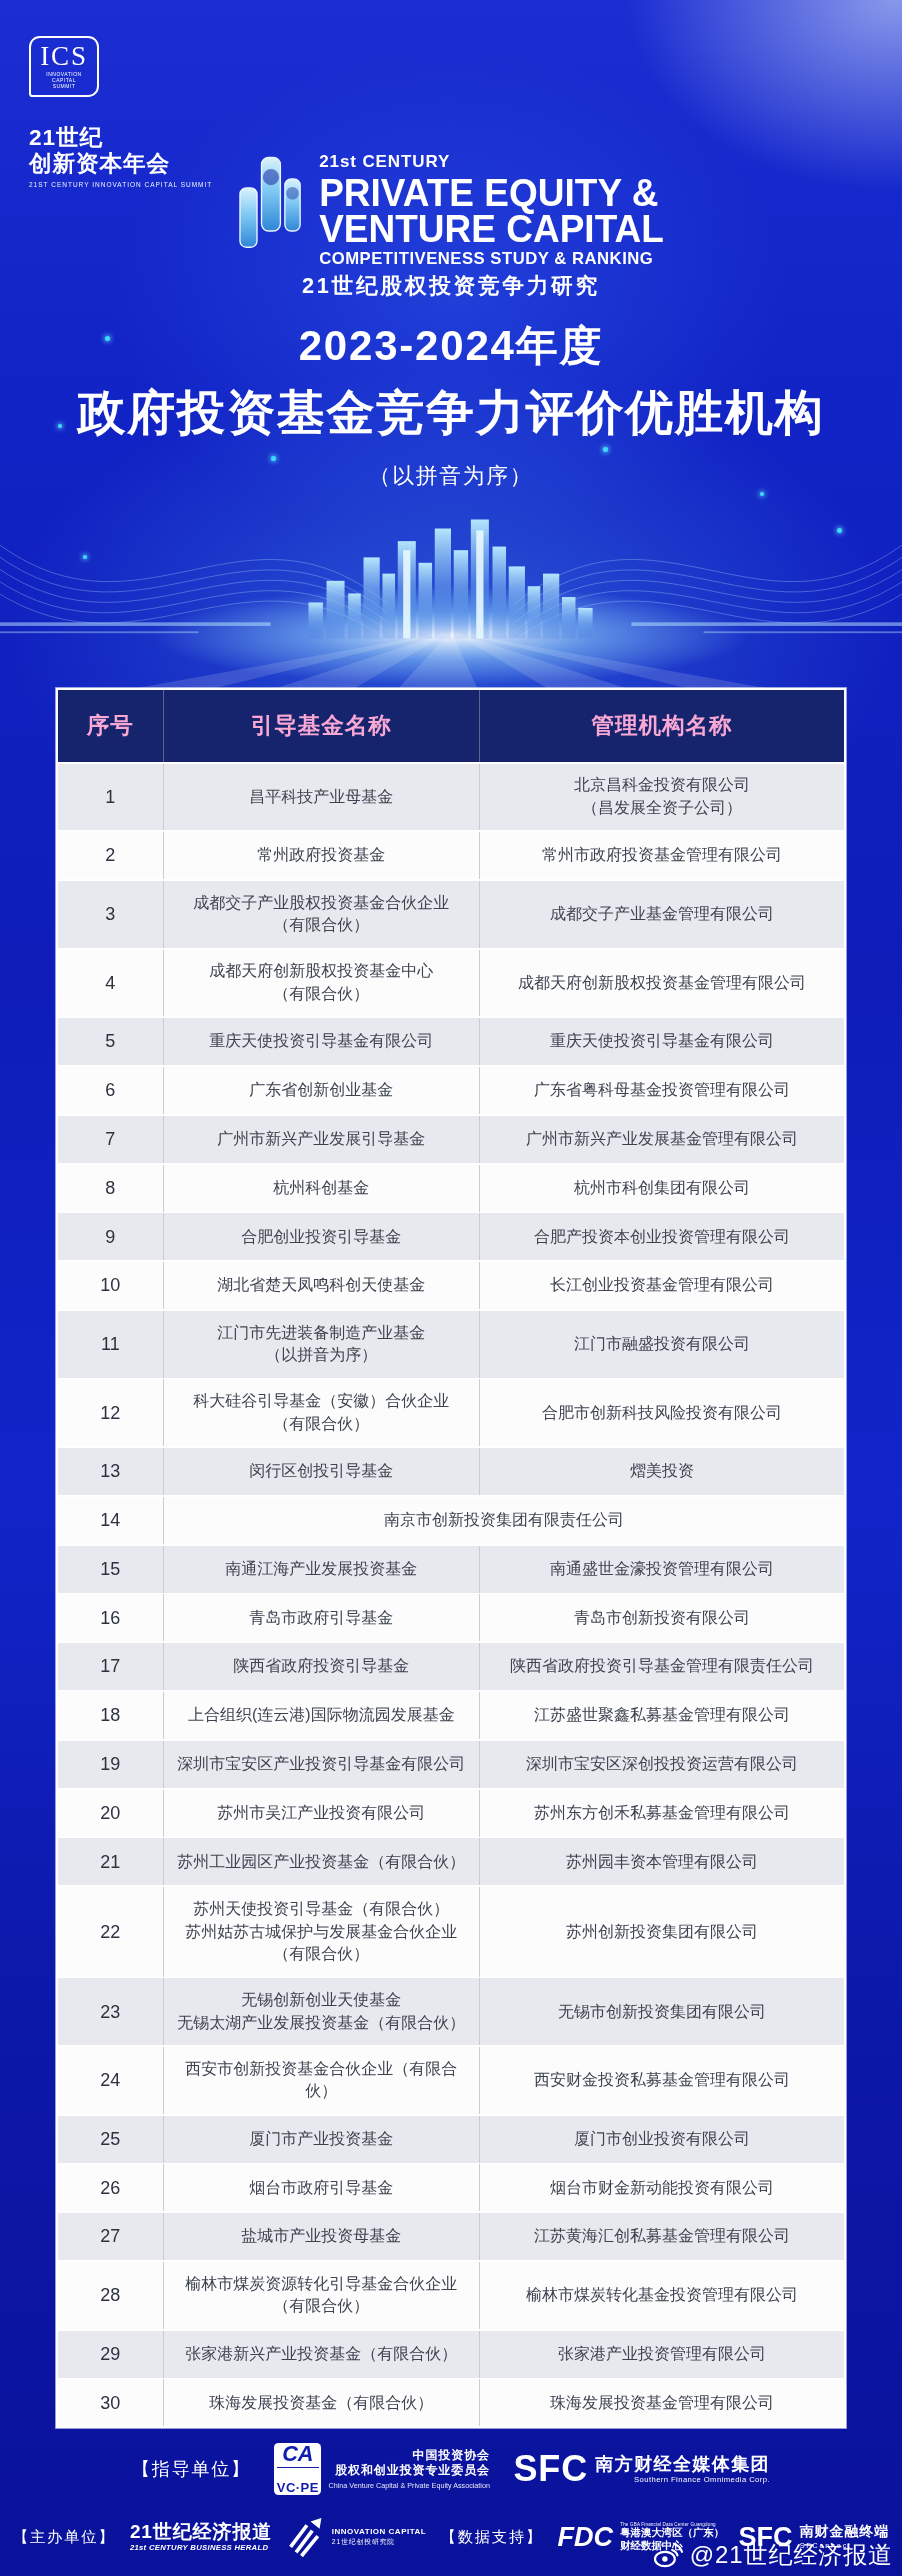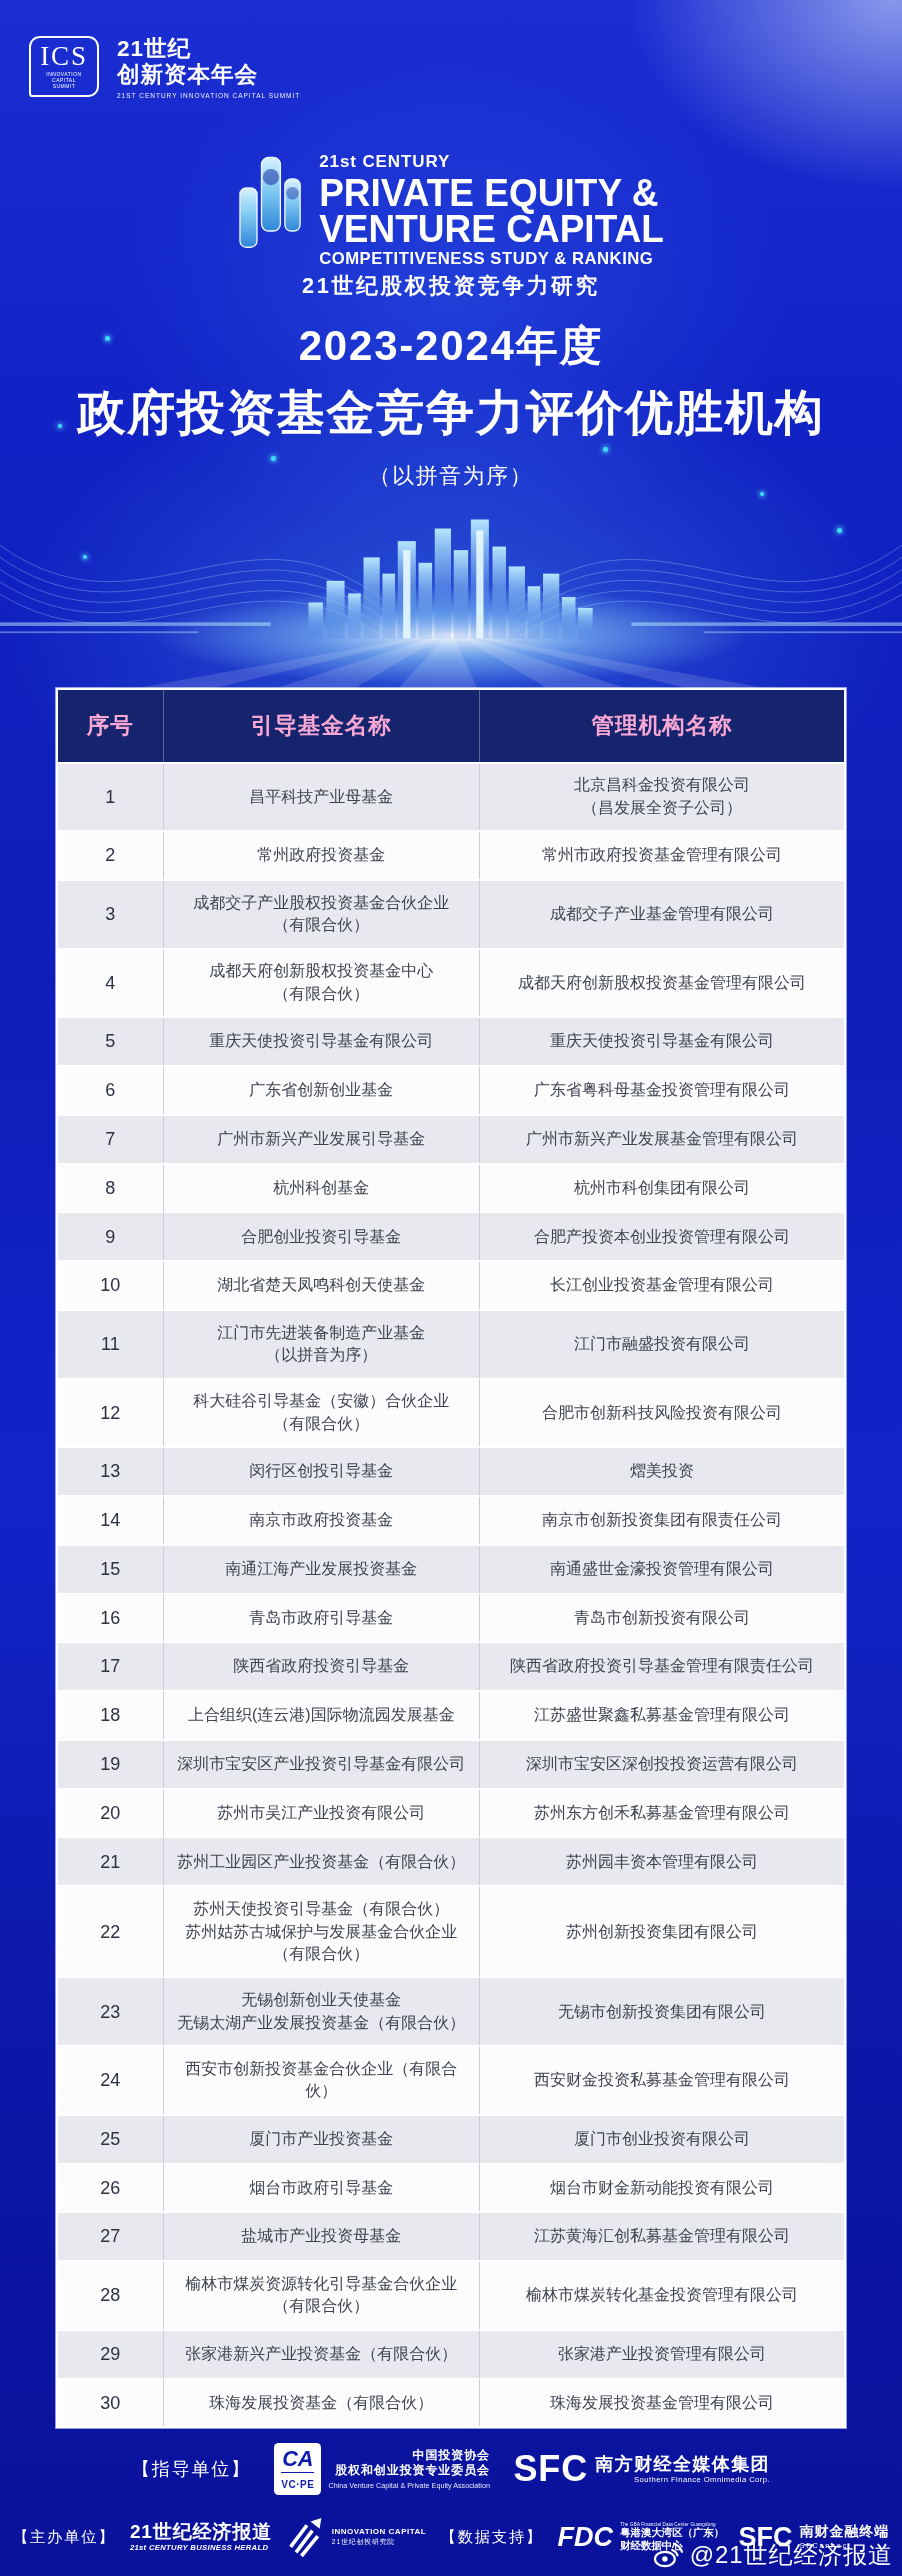--- a/index.html
+++ b/index.html
@@ -6,21 +6,21 @@
   html,body { width:902px; }
   body { font-family:"Liberation Sans","DejaVu Sans",sans-serif; }
   .poster{ position:relative; width:902px; height:2576px; overflow:hidden; color:#fff;
     background:
       radial-gradient(379px 271px at 99% 0%, rgba(225,238,255,.55), rgba(225,238,255,0) 70%),
       radial-gradient(469px 343px at 50% 298px, rgba(64,120,255,.30), rgba(64,120,255,0) 72%),
       radial-gradient(632px 379px at 50% 632px, rgba(90,180,255,.35), rgba(90,180,255,0) 70%),
       linear-gradient(180deg,#1b2ed2 0%, #1224c6 14%, #0e1db8 38%, #1125c9 58%, #0c18a8 78%, #0a129b 100%);
   }
   
-  .corner{ position:absolute; top:36px; left:29px; display:flex; align-items:flex-start; gap:18px; }
+  .corner{ position:absolute; top:36px; left:29px; display:flex; align-items:flex-start; gap:28px;flex-direction:column; }
   .ics-box{ width:70px; height:61px; border:2.3px solid #fff; border-radius:10.8px 10.8px 10.8px 3.6px;
     display:flex; flex-direction:column; align-items:center; justify-content:center; }
   .ics-acr{ font-family:"Liberation Serif","DejaVu Serif",serif; font-size:27px; letter-spacing:1.8px; line-height:27px; }
   .ics-sub{ font-size:5px; letter-spacing:0.5px; text-align:center; line-height:5.9px; white-space:pre-line; margin-top:2.7px; }
   .corner-text .cn{ font-size:22.6px; font-weight:700; line-height:26px; letter-spacing:0.9px; }
   .corner-text .en{ font-size:6.5px; letter-spacing:1px; margin-top:3.6px; opacity:.95; }
   
   .banner{ position:absolute; top:152px; left:0; width:902px; display:flex; justify-content:center; align-items:flex-start; gap:16px; }
   .banner-text{ text-align:left; }
   .b-kicker{ font-size:17px; font-weight:700; letter-spacing:0.9px; margin-bottom:1.8px; }
@@ -50,21 +50,21 @@
   .trow > div{ display:flex; align-items:center; justify-content:center; text-align:center;
     color:#3d4350; padding:10.8px 9px; line-height:22.6px; white-space:pre-line; }
   .trow .c1{ font-size:18px; color:#2c3140; border-right:1.4px solid #c9ccd6; }
   .trow .c2{ font-size:16px; border-right:1.4px solid #c9ccd6; }
   .trow .c3{ font-size:16px; }
   
   .guidance{ position:absolute; top:2443px; left:0; width:902px; display:flex; justify-content:center; align-items:center; gap:23.5px;text-align:right; }
   .sec-label{ font-size:18px; letter-spacing:1.8px; font-weight:500; }
   .ca-badge{ width:47px; height:52px; background:#fff; border-radius:4.5px; display:flex; flex-direction:column; align-items:center; justify-content:center; color:#0f1cae; }
   .ca-top{ font-size:21.7px; font-weight:900; font-style:italic; line-height:21.7px; }
-  .ca-bot{ font-size:10px; font-weight:700; border-top:1.4px solid #0f1cae; padding-top:6px; margin-top:1.8px; letter-spacing:0.5px; }
+  .ca-bot{ font-size:13px; font-weight:700; border-top:1.4px solid #0f1cae; padding-top:12px; margin-top:1.8px; letter-spacing:0.5px; }
   .stack{ display:flex; flex-direction:column; justify-content:center; }
   .ca-cn1,.ca-cn2{ font-size:12px; font-weight:600; line-height:15.3px; letter-spacing:0.9px; }
   .ca-en{ font-size:7.2px; margin-top:2.7px; opacity:.9; }
   .logo-row{ display:flex; align-items:center; gap:7.2px; }
   .sfc-word{ font-size:36px; font-weight:900; letter-spacing:0.9px; line-height:34px; }
   .sfc-cn{ font-size:18px; font-weight:800; letter-spacing:1.4px; line-height:20px; }
   .sfc-en{ font-size:7.7px; letter-spacing:0.4px; margin-top:1.8px; }
   .orgs{ position:absolute; top:2516px; left:0; width:902px; display:flex; justify-content:center; align-items:center; gap:14.4px; }
   .sec-label.sm{ font-size:15.3px; }
   .herald-cn{ font-size:19px; font-weight:800; letter-spacing:0.9px; line-height:20px; }
@@ -282,21 +282,20 @@
     </div>
 
     <div class="trow odd">
       <div class="c1">13</div>
       <div class="c2">闵行区创投引导基金</div>
       <div class="c3">熠美投资</div>
     </div>
 
     <div class="trow">
       <div class="c1">14</div>
-      <div class="c2">南京市政府投资基金</div>
       <div class="c3">南京市创新投资集团有限责任公司</div>
     </div>
 
     <div class="trow odd">
       <div class="c1">15</div>
       <div class="c2">南通江海产业发展投资基金</div>
       <div class="c3">南通盛世金濠投资管理有限公司</div>
     </div>
 
     <div class="trow">

